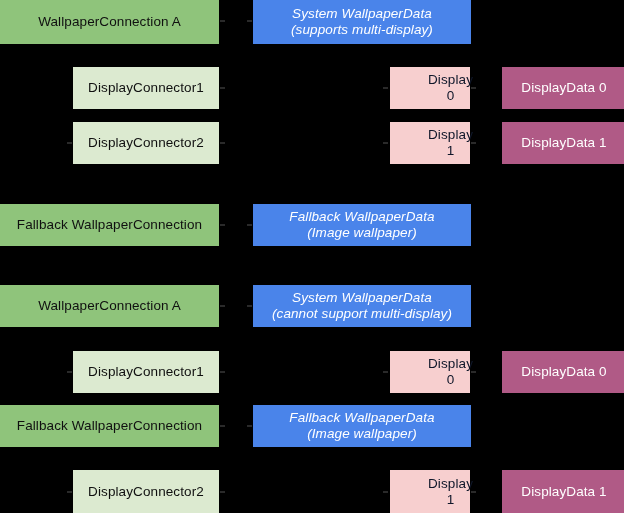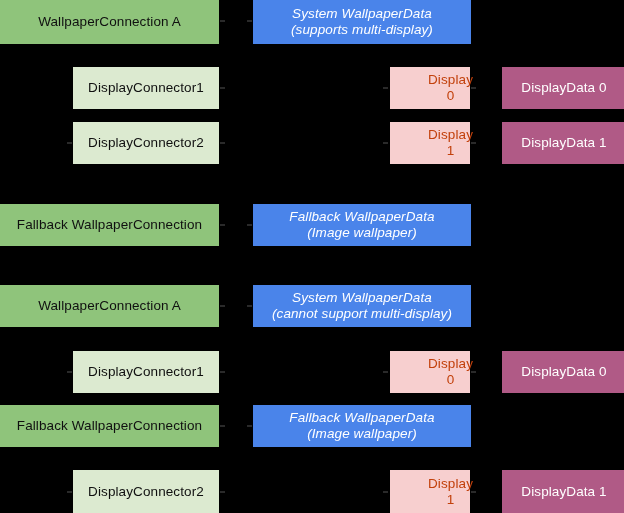--- a/index.html
+++ b/index.html
@@ -28,21 +28,21 @@
     line-height: 1.18;
     font-size: 13.5px;
     font-weight: 400;
     letter-spacing: 0.1px;
     white-space: pre-line;
     padding: 2px 4px;
   }
   .node.green   { background: #8fc47b; color: #101010; }
   .node.lgreen  { background: #dcead0; color: #101010; }
   .node.blue    { background: #4a84ea; color: #ffffff; font-style: italic; }
-  .node.pink    { background: #f7cfcf; color: #c2410c; padding-left: 45px; }
+  .node.pink    { background: #f7cfcf; color: #0f172a; padding-left: 45px; }
   .node.mauve   { background: #b05a86; color: #ffffff; }
 
   
   .stub {
     position: absolute;
     background: #2a2a2a;
     height: 2px;
     width: 5px;
   }
 </style>

